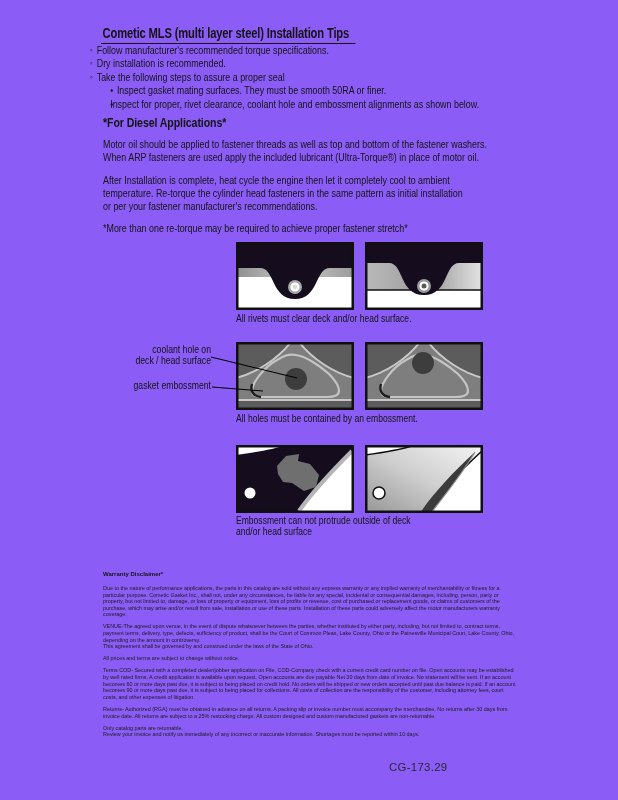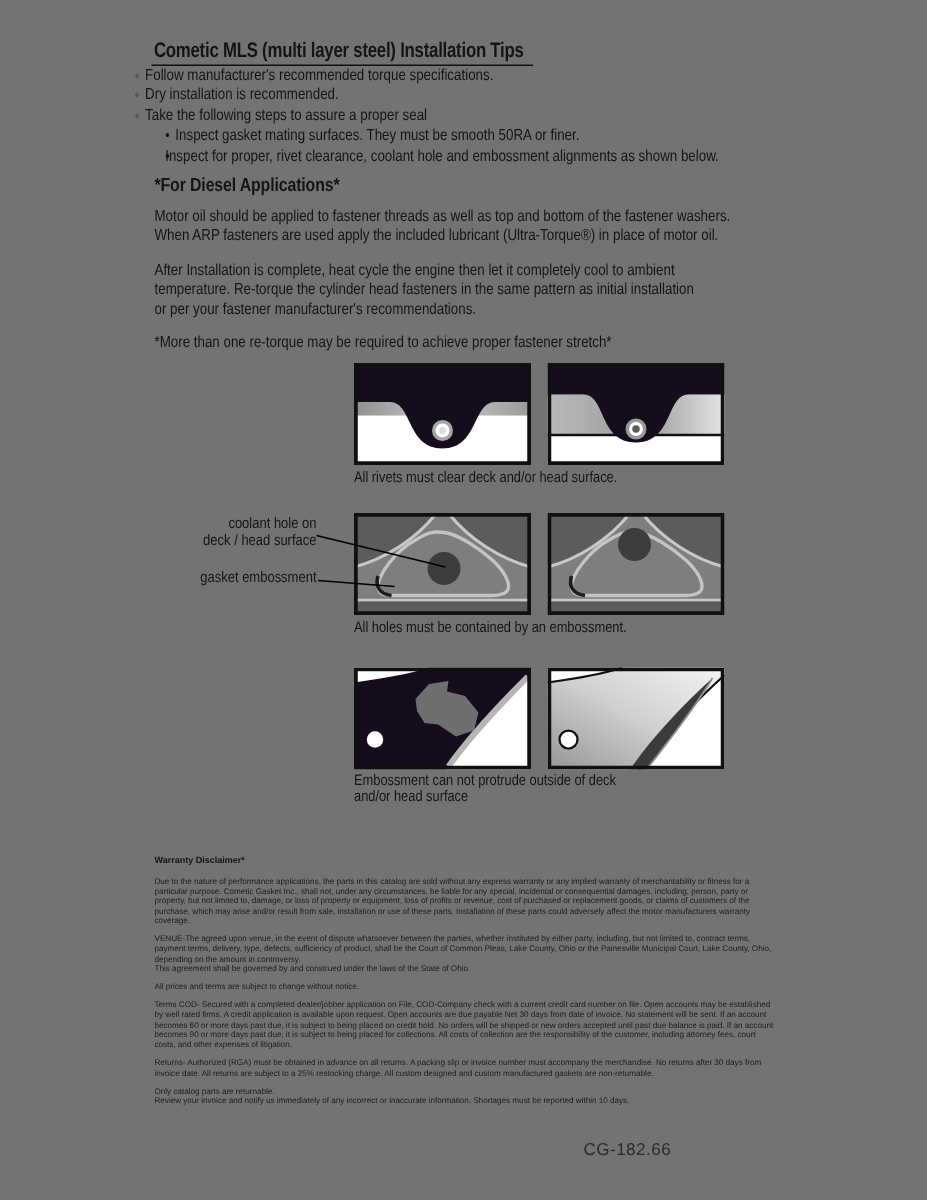--- a/index.html
+++ b/index.html
@@ -1,17 +1,17 @@
 <!DOCTYPE html>
 <html><head>
 <meta charset="utf-8">
 <style>
   html,body{margin:0;padding:0;background:#ffffff;}
   .page{
-    position:relative;width:618px;height:800px;background:#737373;overflow:hidden;
+    position:relative;width:618px;height:800px;background:#8b5cf6;overflow:hidden;
     font-family:"Liberation Sans","DejaVu Sans",sans-serif;color:#141414;
   }
   .abs{position:absolute;}
   .condL{transform:scaleX(0.84);transform-origin:0 0;}
   .condR{transform:scaleX(0.85);transform-origin:100% 0;}
   
   .title{
     left:101px;top:25px;font-size:14px;font-weight:bold;letter-spacing:-0.2px;
     border-bottom:1.6px solid #111;padding:0 8px 2px 2px;white-space:nowrap;
     transform:scaleX(0.80);transform-origin:0 0;
@@ -205,15 +205,15 @@
     <p>Due to the nature of performance applications, the parts in this catalog are sold without any express warranty or any implied warranty of merchantability or fitness for a particular purpose.  Cometic Gasket Inc., shall not, under any circumstances, be liable for any special, incidental or consequential damages, including, person, party or property, but not limited to, damage, or loss of property or equipment, loss of profits or revenue, cost of purchased or replacement goods, or claims of customers of the purchase, which may arise and/or result from sale, installation or use of these parts.  Installation of these parts could adversely affect the motor manufacturers warranty coverage.</p>
     <p>VENUE-The agreed upon venue, in the event of dispute whatsoever between the parties, whether instituted by either party, including, but not limited to, contract terms, payment terms, delivery, type, defects, sufficiency of product, shall be the Court of Common Pleas, Lake County, Ohio or the Painesville Municipal Court, Lake County, Ohio, depending on the amount in controversy.
 This agreement shall be governed by and construed under the laws of the State of Ohio.</p>
     <p>All prices and terms are subject to change without notice.</p>
     <p>Terms COD- Secured with a completed dealer/jobber application on File, COD-Company check with a current credit card number on file.  Open accounts may be established by well rated firms.  A credit application is available upon request.  Open accounts are due payable Net 30 days from date of invoice.  No statement will be sent.  If an account becomes 60 or more days past due, it is subject to being placed on credit hold.  No orders will be shipped or new orders accepted until past due balance is paid.  If an account becomes 90 or more days past due, it is subject to being placed for collections.  All costs of collection are the responsibility of the customer, including attorney fees, court costs, and other expenses of litigation.</p>
     <p>Returns- Authorized (RGA) must be obtained in advance on all returns.  A packing slip or invoice number must accompany the merchandise.  No returns after 30 days from invoice date.  All returns are subject to a 25% restocking charge.  All custom designed and custom manufactured gaskets are non-returnable.</p>
     <p>Only catalog parts are returnable.
 Review your invoice and notify us immediately of any incorrect or inaccurate information.  Shortages must be reported within 10 days.</p>
   </div>
 
-  <div class="abs footer-code">CG-182.66</div>
+  <div class="abs footer-code">CG-173.29</div>
 
 </div>
 
 </body></html>

